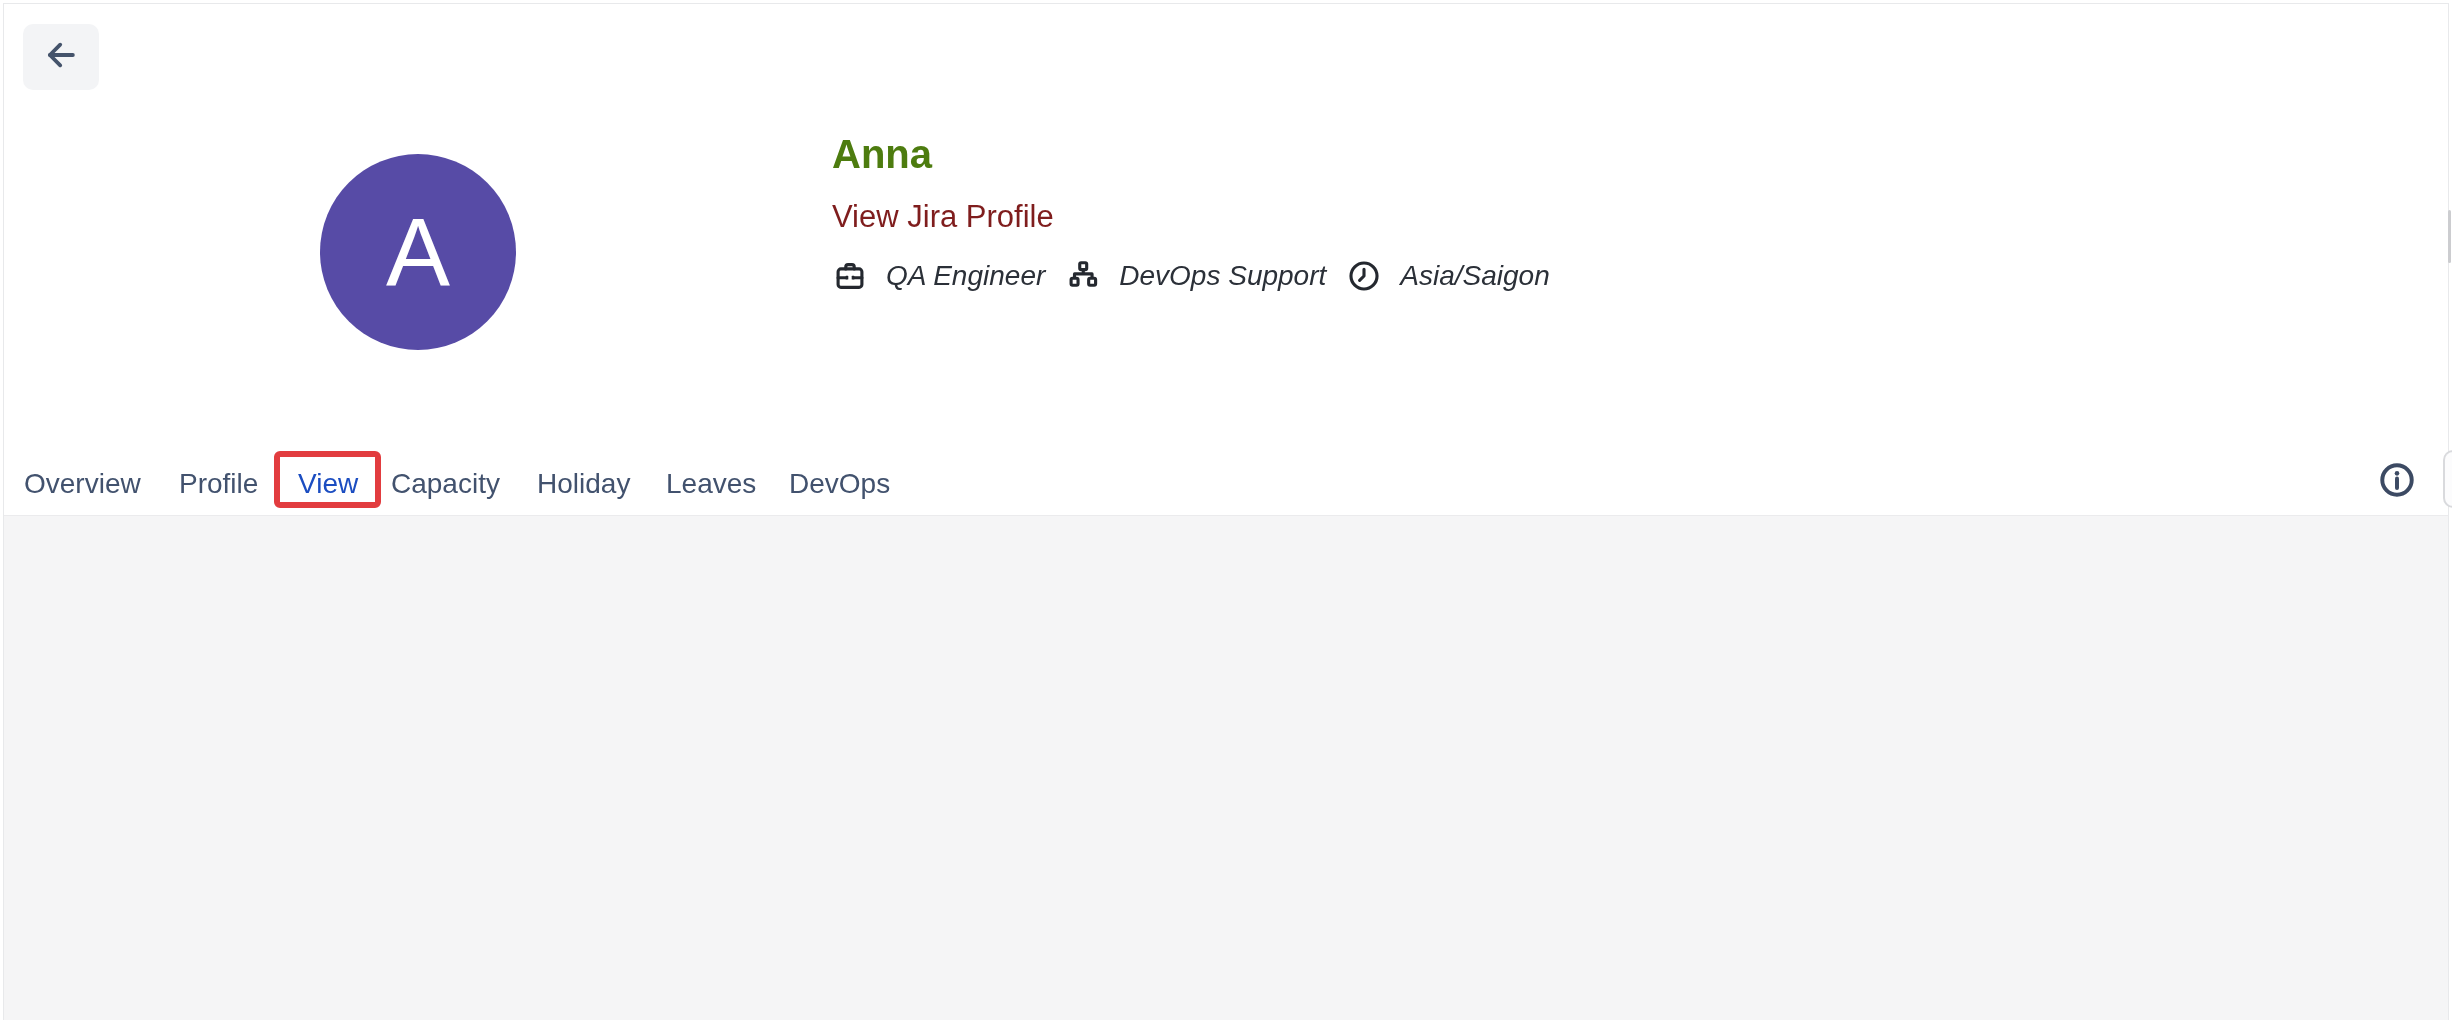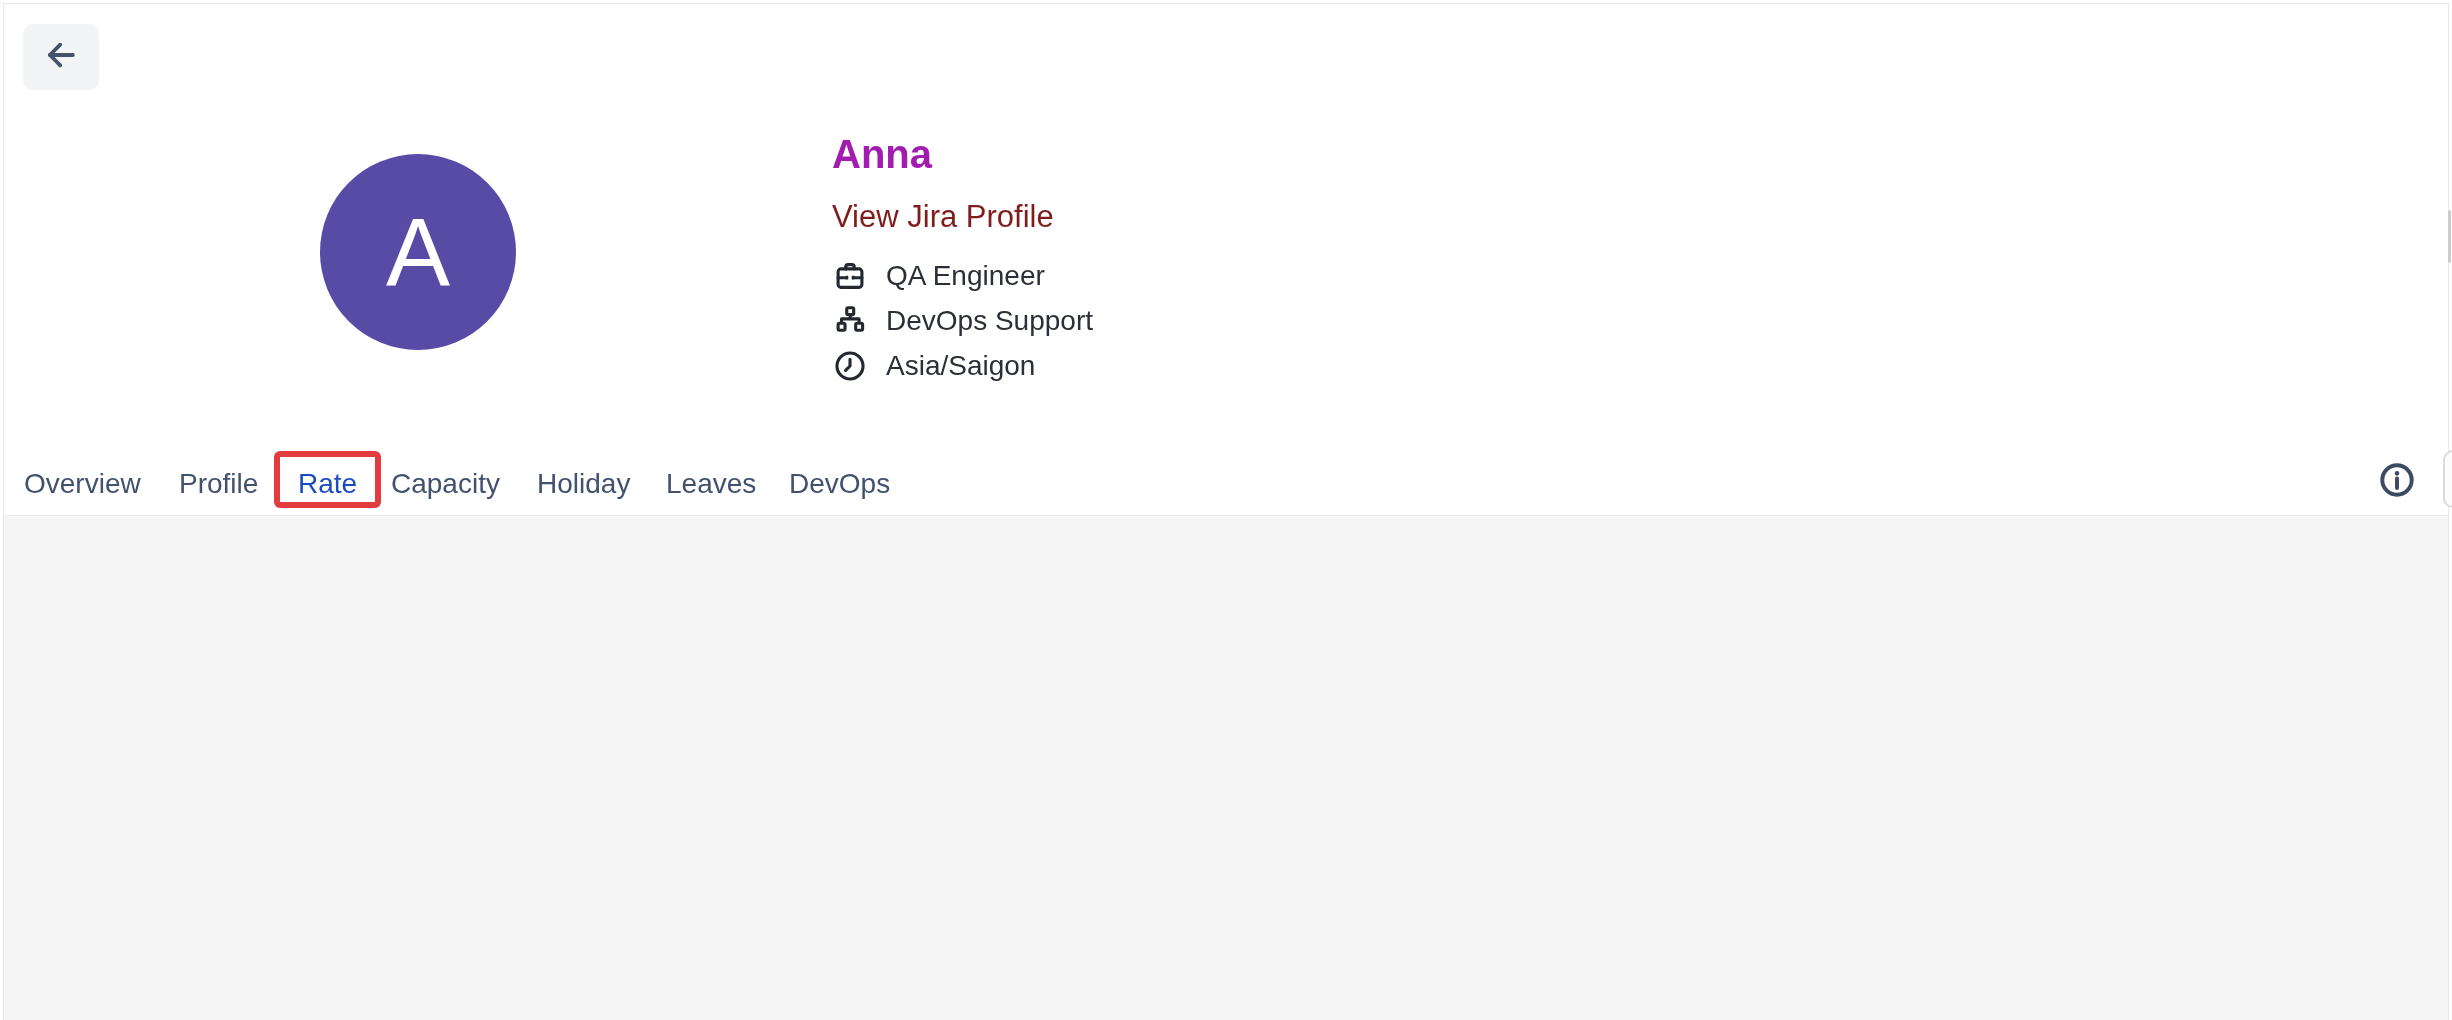--- a/index.html
+++ b/index.html
@@ -12,23 +12,23 @@
   
   .back-button { position:absolute; left:19px; top:20px; width:76px; height:66px;
                  background:#f3f4f6; border-radius:10px; display:flex; align-items:center;
                  justify-content:center; cursor:pointer; }
 
   .avatar { position:absolute; left:316px; top:150px; width:196px; height:196px;
             border-radius:50%; background:#574ba6; color:#fff; display:flex;
             align-items:center; justify-content:center; font-size:96px; font-weight:500; }
 
   .profile-info { position:absolute; left:828px; top:126px; }
-  .name { font-size:40px; font-weight:700; color:#a21caf; line-height:48px; }
+  .name { font-size:40px; font-weight:700; color:#4d7c0f; line-height:48px; }
   .profile-link { margin-top:22px; font-size:31px; color:#7f1d1d; line-height:34px; cursor:pointer; }
-  .details { margin-top:24px; display:flex; flex-direction:column; gap:9px; }
+  .details { margin-top:24px; display:flex; flex-direction:row; gap:20px;font-style:italic; }
   .detail-row { display:flex; align-items:center; gap:18px; height:36px; }
   .detail-row .dicon { width:36px; height:36px; flex:0 0 36px; display:flex;
                        align-items:center; justify-content:center; }
   .detail-text { font-size:28px; color:#2b3038; }
 
   
   .tabbar { position:absolute; left:0; top:452px; width:100%; height:60px; }
   .tab { position:absolute; top:12px; font-size:28px; font-weight:400; color:#42526e;
          cursor:pointer; white-space:nowrap; }
   .tab.active { color:#1b4dc1; }
@@ -106,21 +106,21 @@
         </span>
         <span class="detail-text">Asia/Saigon</span>
       </div>
     </div>
   </div>
 
   <div class="tabbar">
     <span class="tab tab-overview">Overview</span>
     <span class="tab tab-profile">Profile</span>
     <div class="tab-annotation"></div>
-    <span class="tab tab-rate active">Rate</span>
+    <span class="tab tab-rate active">View</span>
     <span class="tab tab-capacity">Capacity</span>
     <span class="tab tab-holiday">Holiday</span>
     <span class="tab tab-leaves">Leaves</span>
     <span class="tab tab-report">DevOps</span>
     <div class="info-button">
       <span>
         <svg width="38" height="38" viewBox="0 0 24 24" fill="none">
           <circle cx="12" cy="12" r="9.3" stroke="#3c4a63" stroke-width="2.5"></circle>
           <circle cx="12" cy="7.8" r="1.45" fill="#3c4a63"></circle>
           <path d="M12 11v6" stroke="#3c4a63" stroke-width="2.5" stroke-linecap="round"></path>

